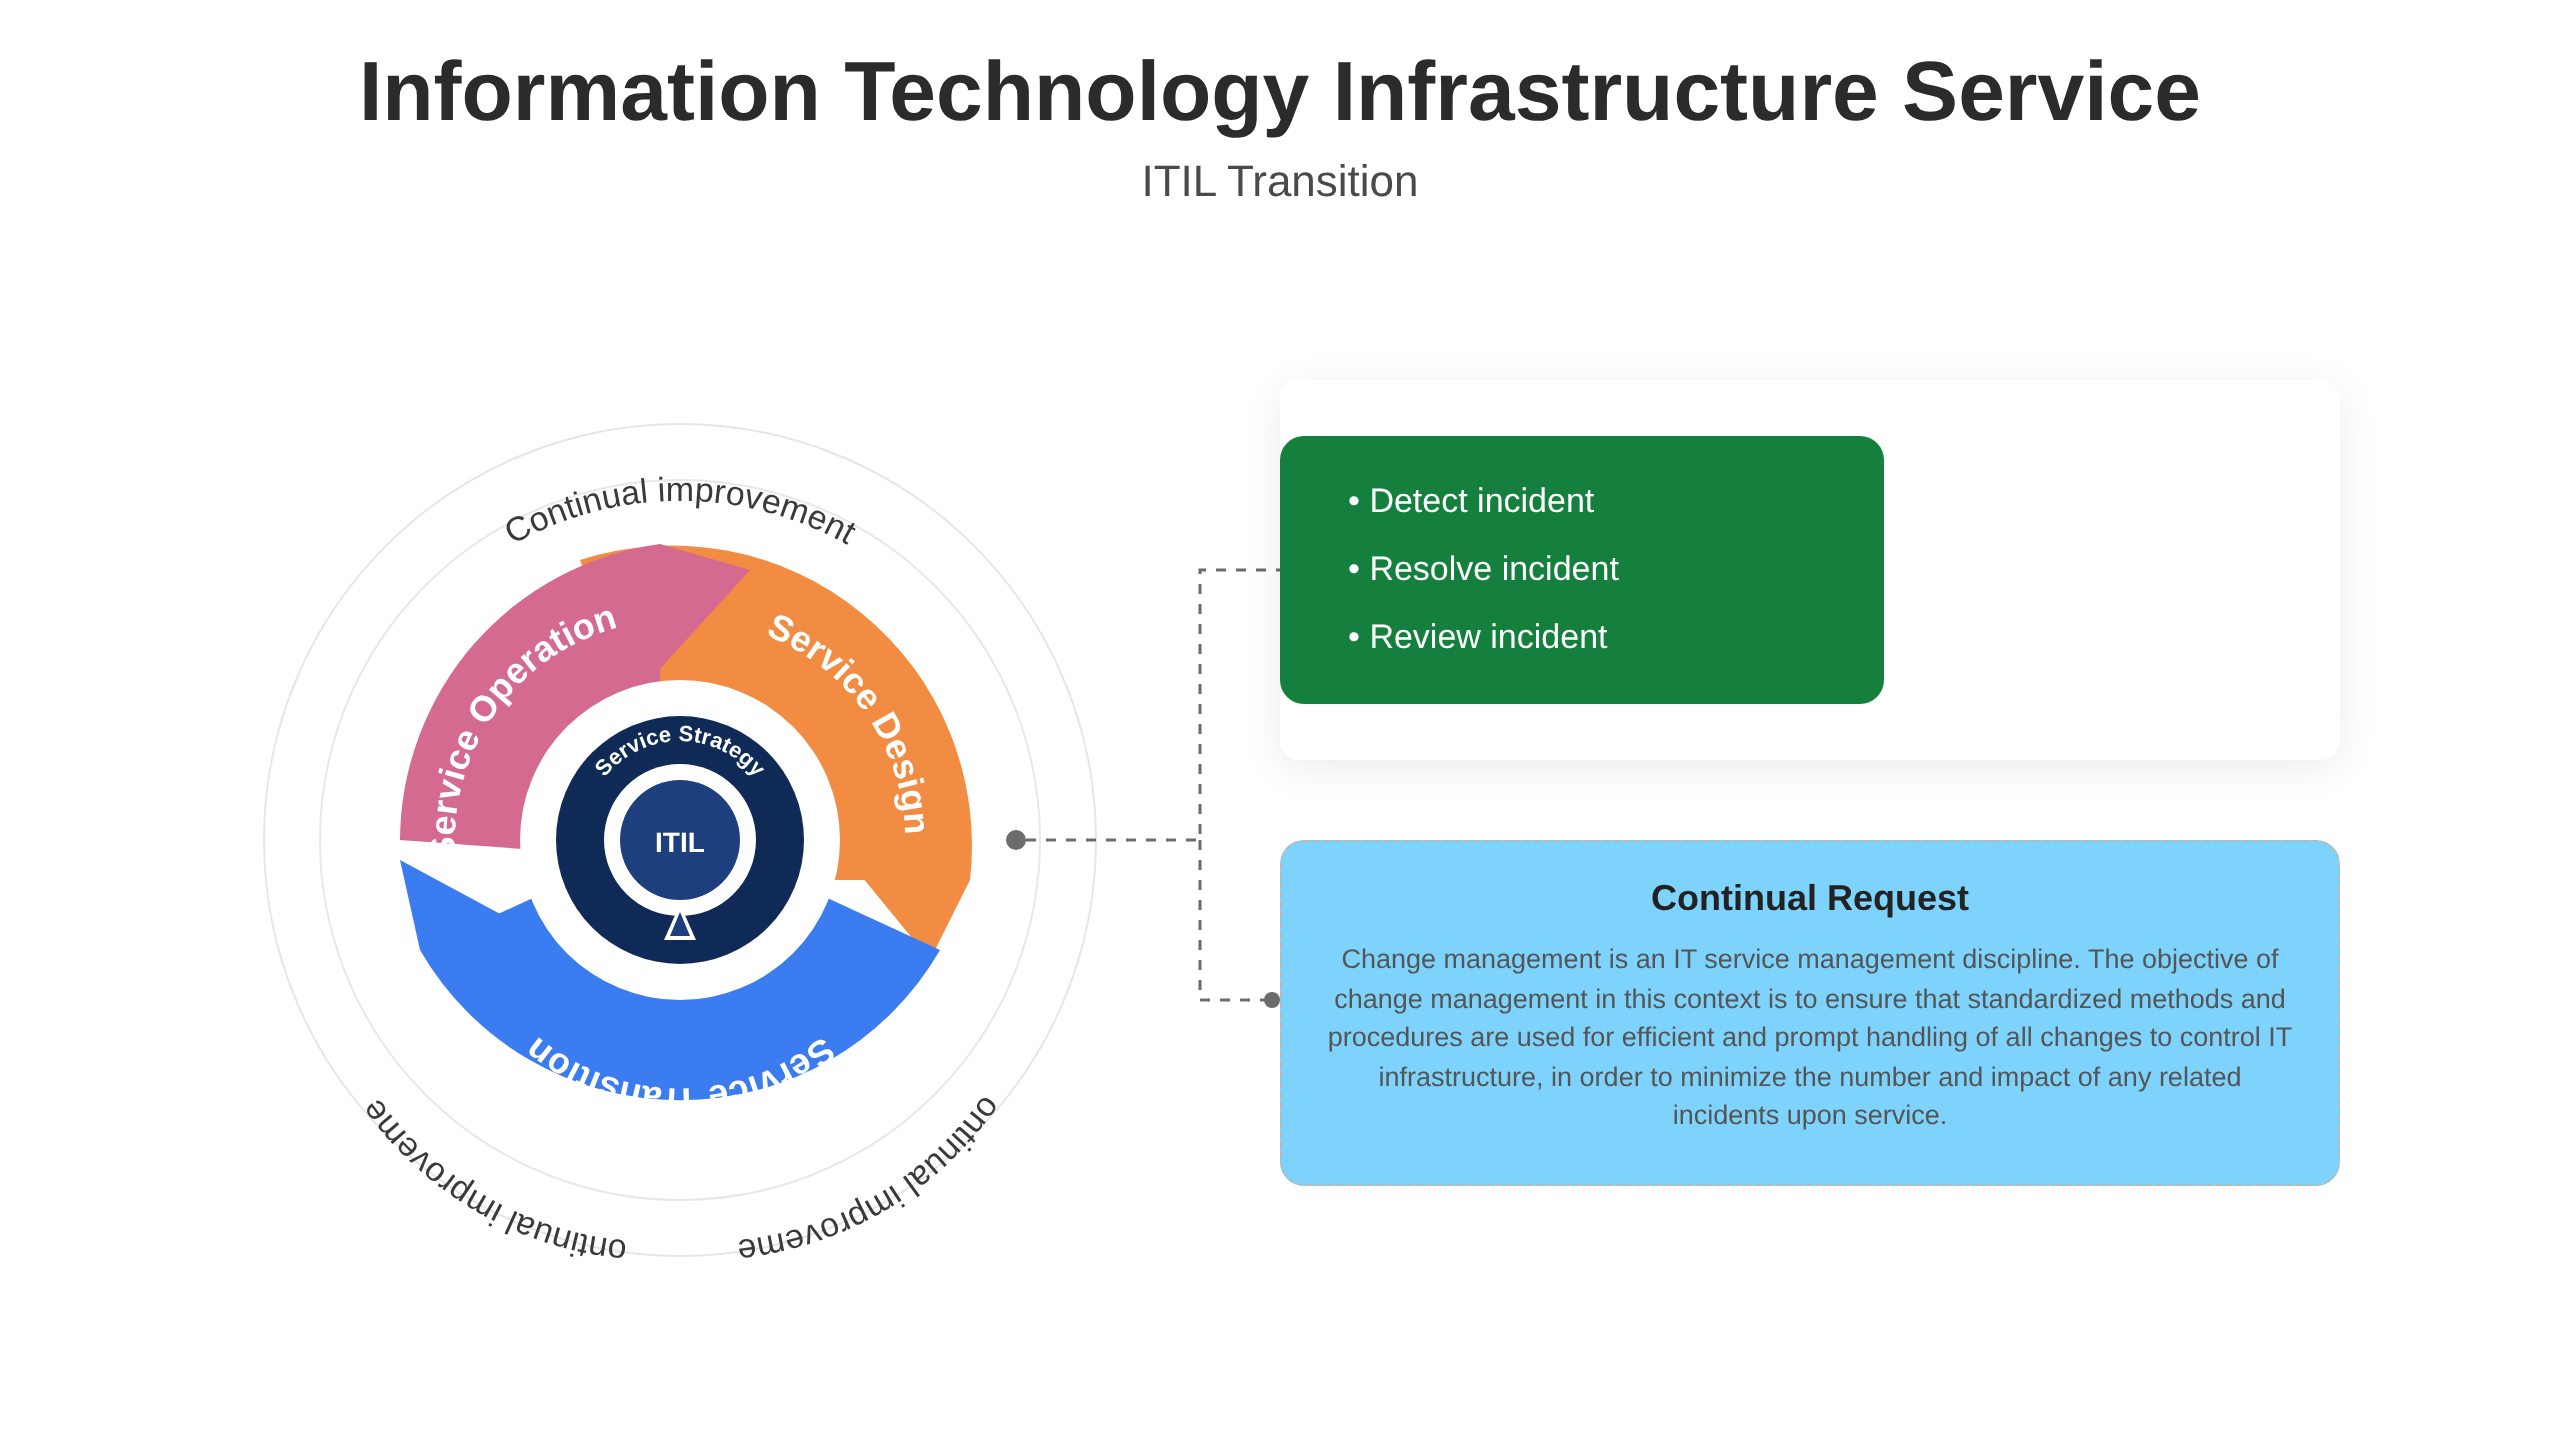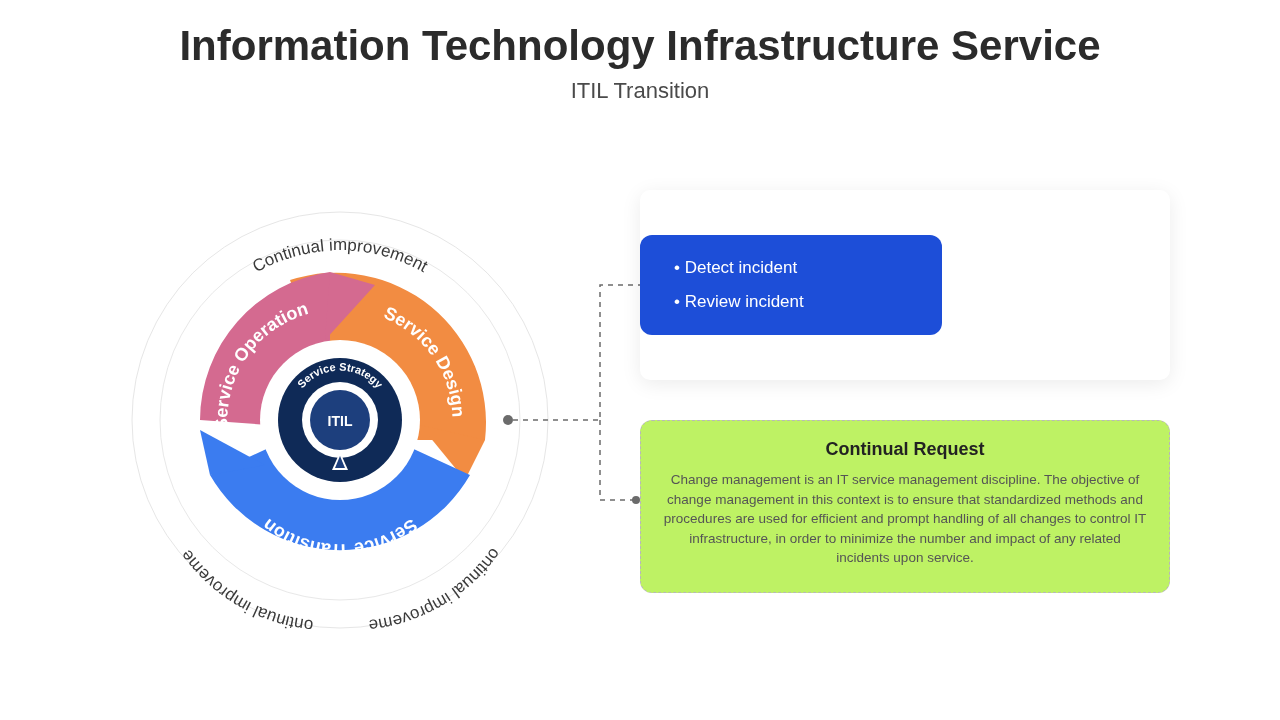--- a/index.html
+++ b/index.html
@@ -46,38 +46,38 @@
   }
   .card1-label {
     width: 190px;
     padding-left: 30px;
     font-size: 19px;
     font-weight: 700;
     color: #222;
     line-height: 1.3;
   }
   .card1-list {
-    background: #1d4ed8;
+    background: #15803d;
     color: #fff;
     border-radius: 12px;
     padding: 16px 28px 16px 34px;
     font-size: 17px;
     line-height: 2.0;
     width: 240px;
   }
   .card1-list .item::before {
     content: "•  ";
   }
   .card2 {
     position: absolute;
     left: 640px;
     top: 420px;
     width: 530px;
     padding: 18px 22px 24px 22px;
-    background: #bef264;
+    background: #7dd3fc;
     border: 1.5px dashed #b8b8b8;
     border-radius: 12px;
     box-sizing: border-box;
   }
   .card2 h3 {
     margin: 0 0 10px 0;
     font-size: 18px;
     text-align: center;
     color: #222;
   }
@@ -169,20 +169,21 @@
 <svg class="connector" style="left:0;top:0;" width="1280" height="720">
   <circle cx="508" cy="420" r="5" fill="#6b6b6b"></circle>
   <path d="M 513 420 L 600 420 L 600 285 L 640 285" fill="none" stroke="#6b6b6b" stroke-width="1.5" stroke-dasharray="5,5"></path>
   <path d="M 600 420 L 600 500 L 640 500" fill="none" stroke="#6b6b6b" stroke-width="1.5" stroke-dasharray="5,5"></path>
   <circle cx="636" cy="500" r="4" fill="#6b6b6b"></circle>
 </svg>
 
 <div class="card1">
   <div class="card1-list">
     <div class="item">Detect incident</div>
+    <div class="item">Resolve incident</div>
     <div class="item">Review incident</div>
   </div>
 </div>
 
 <div class="card2">
   <h3>Continual Request</h3>
   <p>Change management is an IT service management discipline. The objective of change management in this context is to ensure that standardized methods and procedures are used for efficient and prompt handling of all changes to control IT infrastructure, in order to minimize the number and impact of any related incidents upon service.</p>
 </div>
 
 </body></html>

